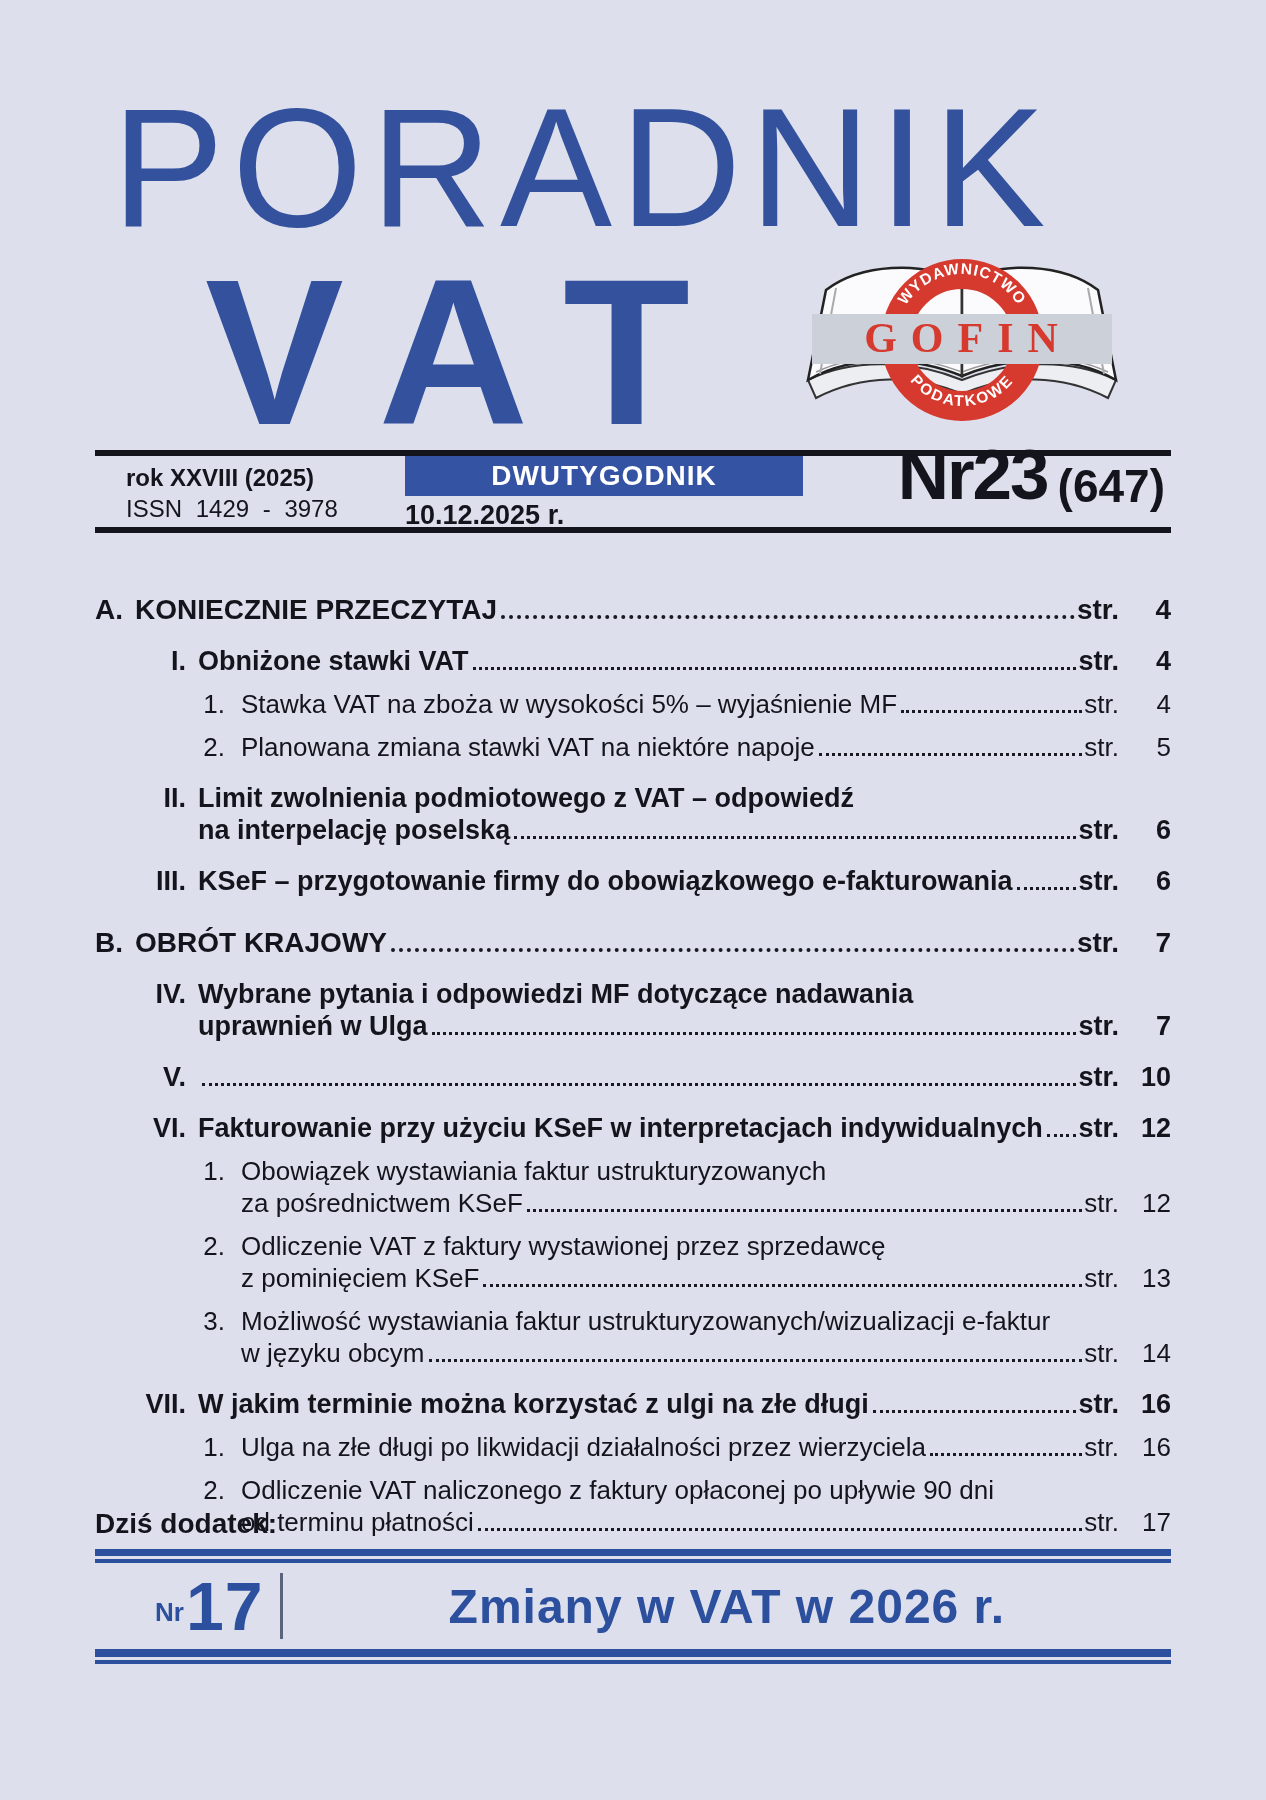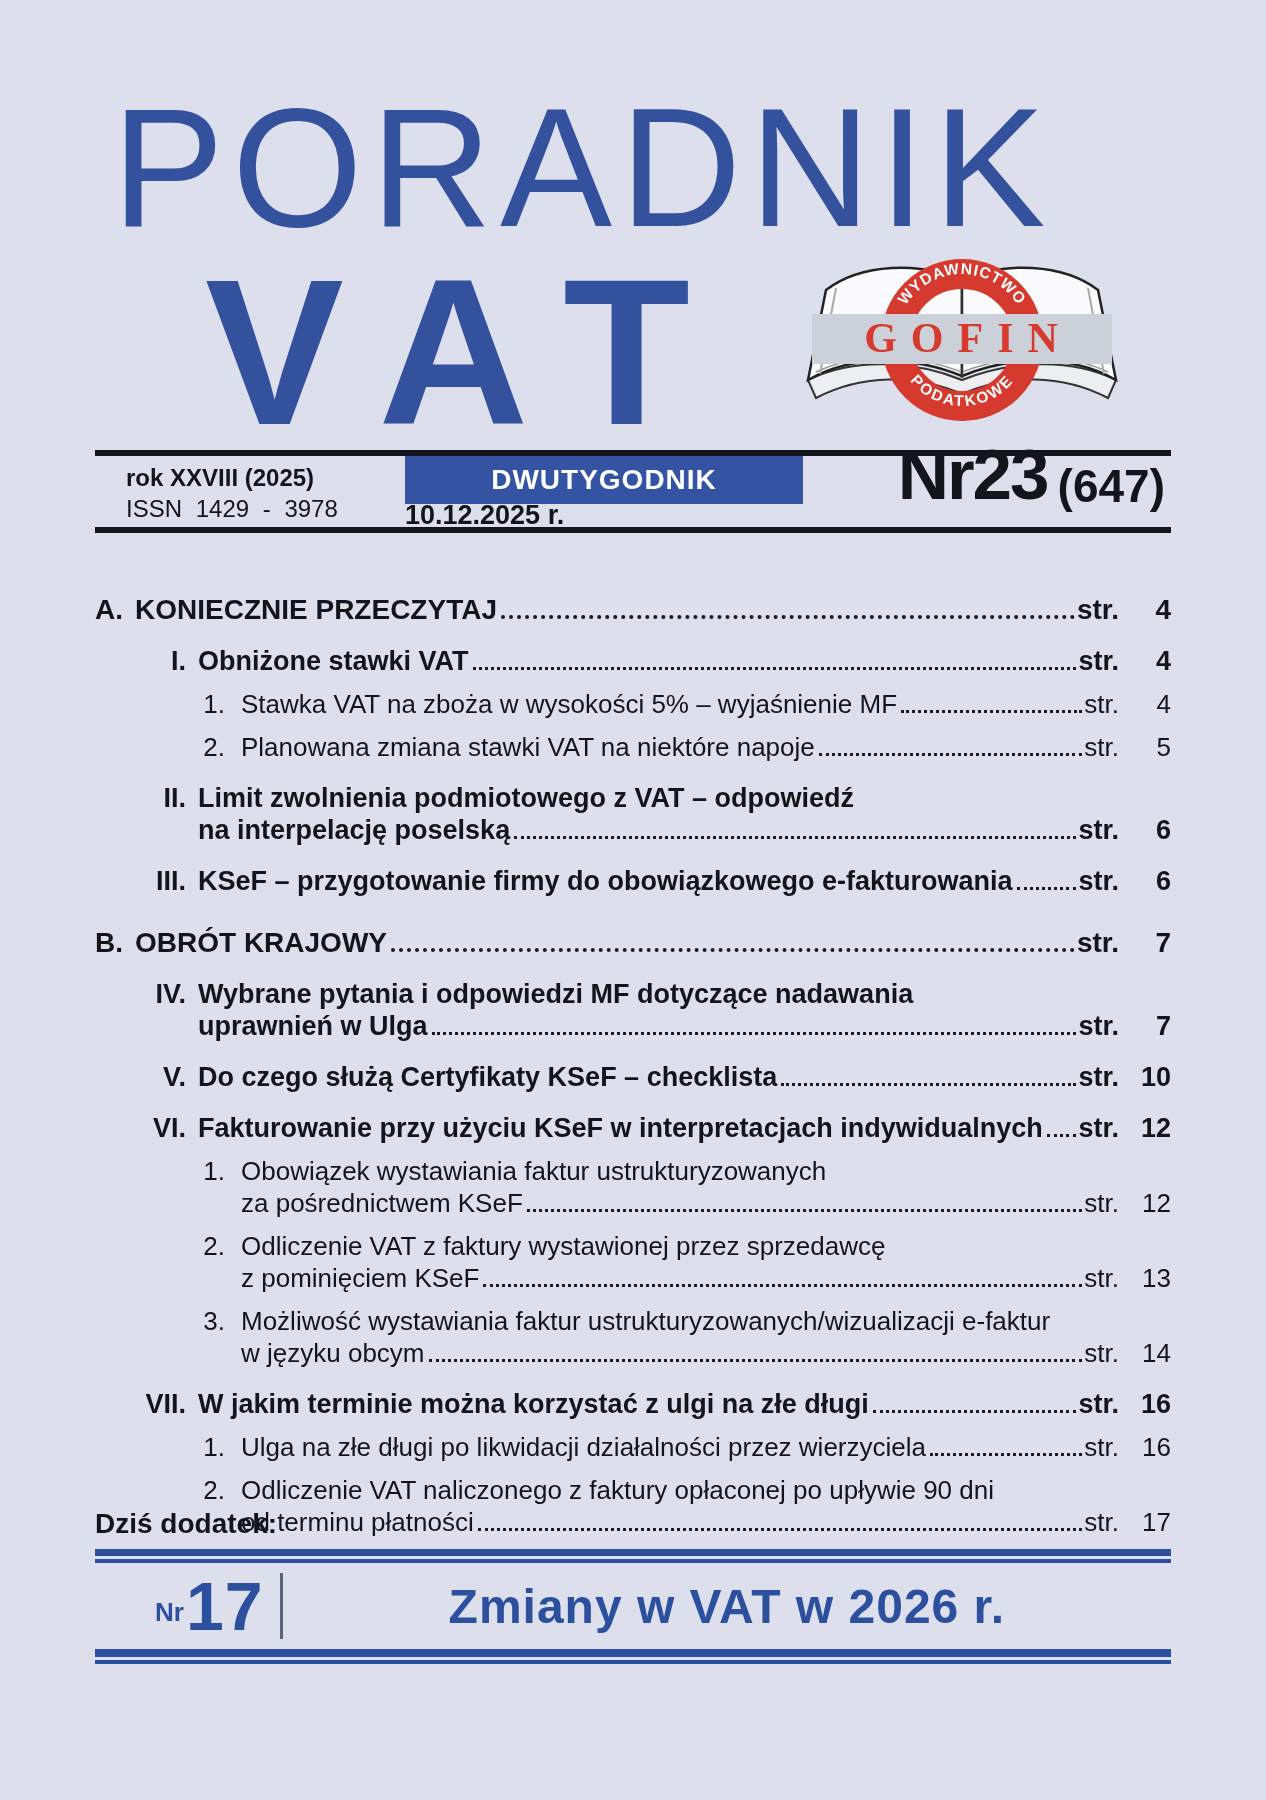--- a/index.html
+++ b/index.html
@@ -25,21 +25,21 @@
   .logo{position:absolute;left:792px;top:248px;width:340px;height:180px;}
   
   .hdr{
     position:absolute;left:95px;right:95px;top:450px;height:83px;
     border-top:6px solid var(--ink);border-bottom:6px solid var(--ink);
   }
   .hdr-left{position:absolute;left:31px;top:6px;font-size:24px;line-height:31px;}
   .hdr-left .l1{font-weight:bold;}
   .hdr-left .l2{word-spacing:7px;}
   .hdr-box{
-    position:absolute;left:310px;top:0;width:398px;height:48px;background:#3453a3;
+    position:absolute;left:310px;top:0;width:398px;height:40px;background:#3453a3;
     color:#fff;font-weight:bold;font-size:28px;display:flex;align-items:center;
     justify-content:center;letter-spacing:1px;
   }
   .hdr-date{position:absolute;left:310px;top:44px;width:398px;
     font-weight:bold;font-size:27px;}
   .hdr-issue{position:absolute;right:6px;bottom:17px;display:flex;align-items:flex-start;}
   .issue-no{font-size:71px;font-weight:bold;letter-spacing:-2px;line-height:1;}
   .issue-total{font-size:46px;font-weight:bold;margin-left:10px;line-height:1;margin-top:24px;}
   
   .toc{position:absolute;left:95px;top:564px;width:1076px;}
@@ -203,21 +203,20 @@
           <span class="num roman"></span>
           <span class="lab">uprawnień w Ulga</span>
           <span class="dots"></span>
           <span class="str">str.</span>
           <span class="pg">7</span>
         </div>
       </div>
       <div class="entry roman">
         <div class="line">
           <span class="num roman">V.</span>
-          <span class="lab">Do czego służą Certyfikaty KSeF – checklista</span>
           <span class="dots"></span>
           <span class="str">str.</span>
           <span class="pg">10</span>
         </div>
       </div>
       <div class="entry roman">
         <div class="line">
           <span class="num roman">VI.</span>
           <span class="lab">Fakturowanie przy użyciu KSeF w interpretacjach indywidualnych</span>
           <span class="dots"></span>

